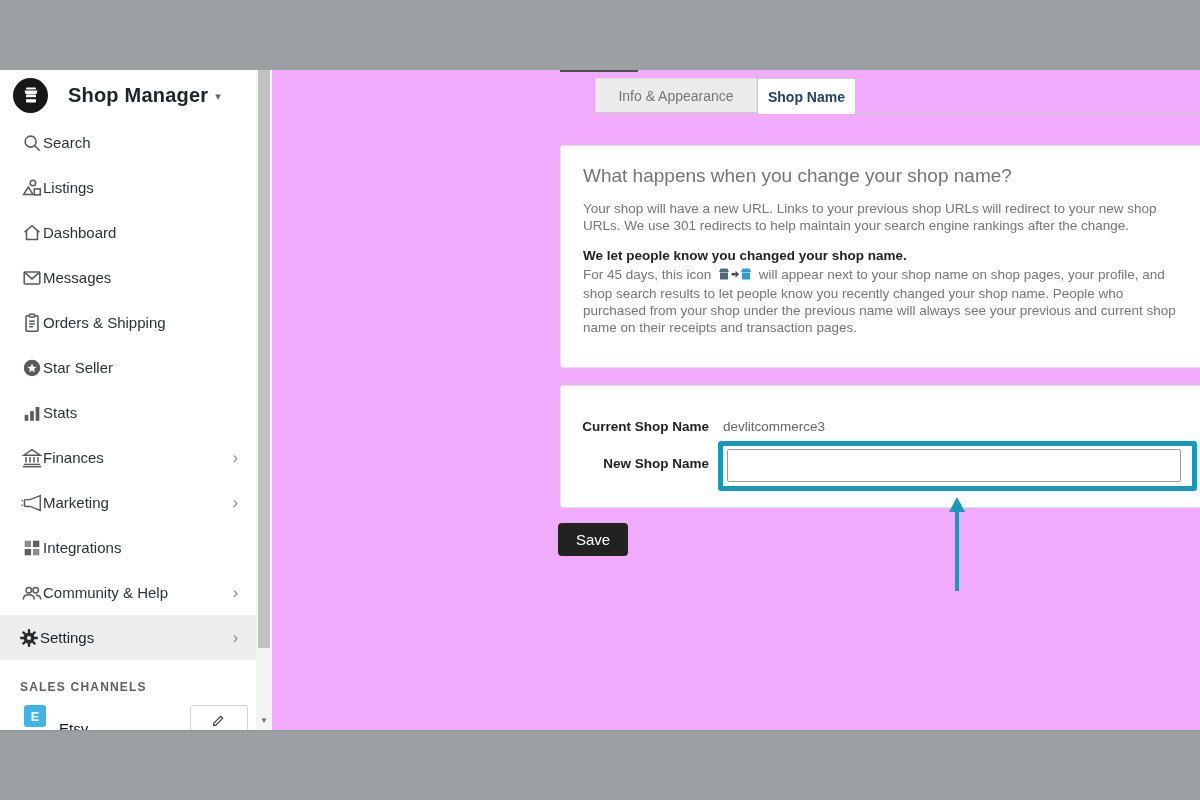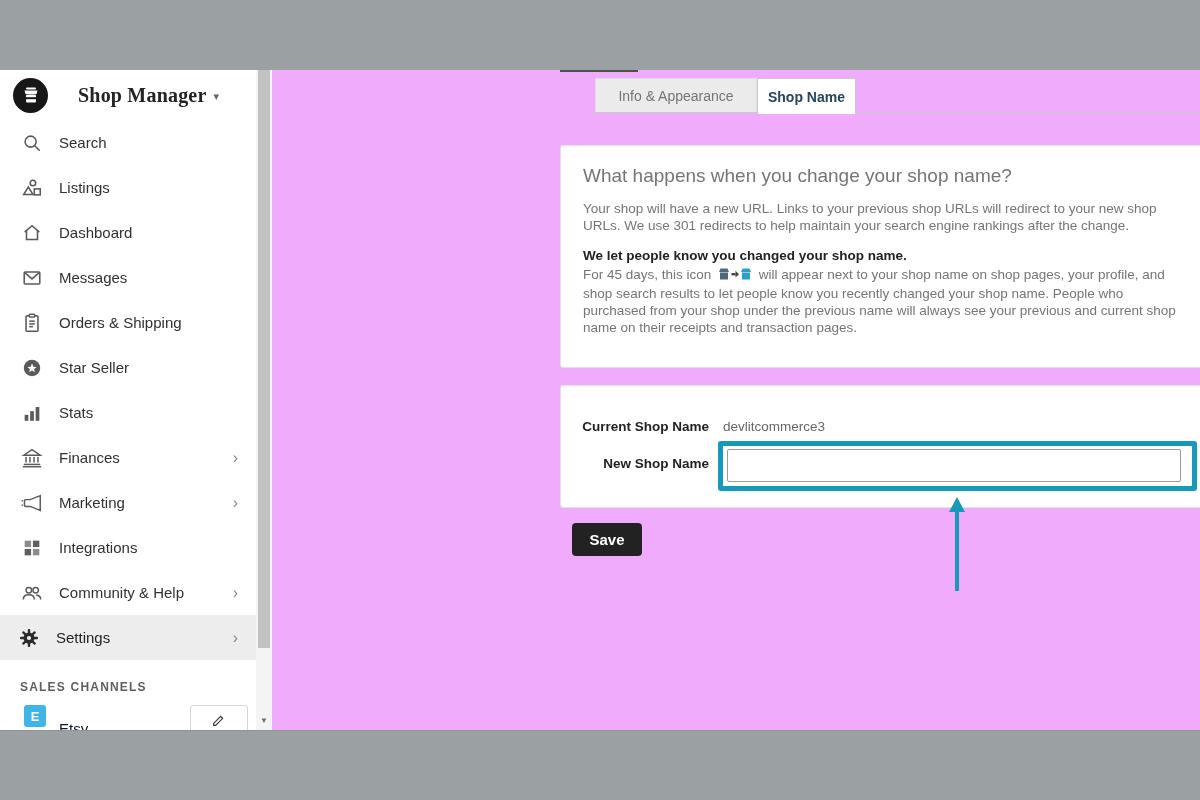--- a/index.html
+++ b/index.html
@@ -6,26 +6,26 @@
   .stage{position:relative;width:1200px;height:800px;overflow:hidden;background:#9ba0a2;margin:0 auto;}
   .band{position:absolute;left:0;width:1200px;background:#9ba0a2;}
   .band.top{top:0;height:70px;border-bottom:1px solid #8f9496;}
   .band.bottom{top:730px;height:70px;border-top:1px solid #8f9496;z-index:60;}
   .dark-seg{position:absolute;left:560px;top:70px;width:78px;height:2px;background:#4f4f4f;z-index:61;}
 
   
   .sidebar{position:absolute;left:0;top:70px;width:256px;height:660px;background:#ffffff;overflow:hidden;z-index:5;}
   .sb-header{display:flex;align-items:center;height:50px;padding-left:13px;}
   .sb-logo{width:35px;height:35px;border-radius:50%;background:#171717;display:flex;align-items:center;justify-content:center;flex:0 0 auto;}
-  .sb-title{margin-left:30px;font-size:20px;font-weight:bold;color:#222426;letter-spacing:.2px;font-family:Liberation Serif, serif;}
+  .sb-title{margin-left:20px;font-size:20px;font-weight:bold;color:#222426;letter-spacing:.2px;}
   .sb-caret{margin-left:7px;font-size:11px;color:#666;padding-top:3px;}
   .nav-item{display:flex;align-items:center;height:45px;padding:0 18px 0 20px;cursor:pointer;}
   .nav-item.active{background:#ededed;padding-left:17px;}
   .nav-icon{width:23px;height:23px;display:flex;align-items:center;justify-content:center;flex:0 0 auto;}
-  .nav-label{margin-left:16px;font-size:15px;color:#2f3133;flex:1 1 auto;}
+  .nav-label{font-size:15px;color:#2f3133;flex:1 1 auto;}
   .nav-item.active .nav-label{color:#1f2123;}
   .nav-chevron{font-size:16px;color:#8a8a8a;line-height:1;}
   .sb-section{padding:20px 20px 6px 20px;font-size:12px;font-weight:bold;color:#5f5f5f;letter-spacing:1.2px;}
   .channel-row{display:flex;align-items:center;height:32px;padding:0 10px 0 24px;}
   .etsy-badge{width:22px;height:22px;border-radius:3px;background:#3eb5e5;color:#fff;display:flex;align-items:center;justify-content:center;font-size:13px;font-weight:bold;flex:0 0 auto;}
   .channel-label{margin-left:13px;font-size:15px;color:#0f172a;flex:1 1 auto;margin-top:25px;}
   .edit-btn{position:absolute;left:190px;top:635px;width:56px;height:32px;background:#fff;border:1px solid #d6d6d6;border-radius:3px;display:flex;align-items:center;justify-content:center;cursor:pointer;}
 
   
   .sb-scroll{position:absolute;left:256px;top:70px;width:16px;height:660px;background:#f4f4f4;z-index:6;}
@@ -44,21 +44,21 @@
   .card.form{top:315px;height:123px;}
   .info-heading{font-size:19px;color:#757575;margin:0 0 13px 0;font-weight:normal;}
   .info-bold{font-size:13.5px;font-weight:bold;color:#222;line-height:17px;max-width:600px;}
   .info-body{font-size:13.5px;color:#757575;line-height:17px;max-width:600px;margin:2px 6px 13px 0;}
   .shopchange-icon{display:inline-block;vertical-align:-2px;margin:0 3px;}
 
   .form-label{position:absolute;left:0;width:148px;text-align:right;font-size:13.5px;font-weight:bold;color:#222;}
   .form-value{position:absolute;left:162px;font-size:13.5px;color:#666;}
   .annot-box{position:absolute;left:157px;top:55px;width:479px;height:50px;border:5px solid #1898ba;border-radius:3px;box-sizing:border-box;z-index:4;}
   .shop-input{position:absolute;left:166px;top:63px;width:454px;height:33px;border:1px solid #9a9a9a;border-radius:2px;box-sizing:border-box;font-size:14px;padding:0 8px;font-family:"Liberation Sans","DejaVu Sans",sans-serif;outline:none;}
-  .save-btn{position:absolute;left:300px;top:453px;width:70px;height:33px;background:#222222;color:#fff;border:none;border-radius:4px;font-size:15px;font-weight:bold;cursor:pointer;font-family:"Liberation Sans","DejaVu Sans",sans-serif;}
+  .save-btn{position:absolute;left:286px;top:453px;width:70px;height:33px;background:#222222;color:#fff;border:none;border-radius:4px;font-size:15px;font-weight:normal;cursor:pointer;font-family:"Liberation Sans","DejaVu Sans",sans-serif;}
 
   .annot-arrow-head{position:absolute;left:677px;top:427px;width:0;height:0;border-left:8px solid transparent;border-right:8px solid transparent;border-bottom:15px solid #1898ba;z-index:5;}
   .annot-arrow-shaft{position:absolute;left:683px;top:440px;width:4px;height:81px;background:#1898ba;z-index:5;}
 </style>
 </head>
 <body>
 
 <div class="stage">
 
   <div class="band top"></div>

